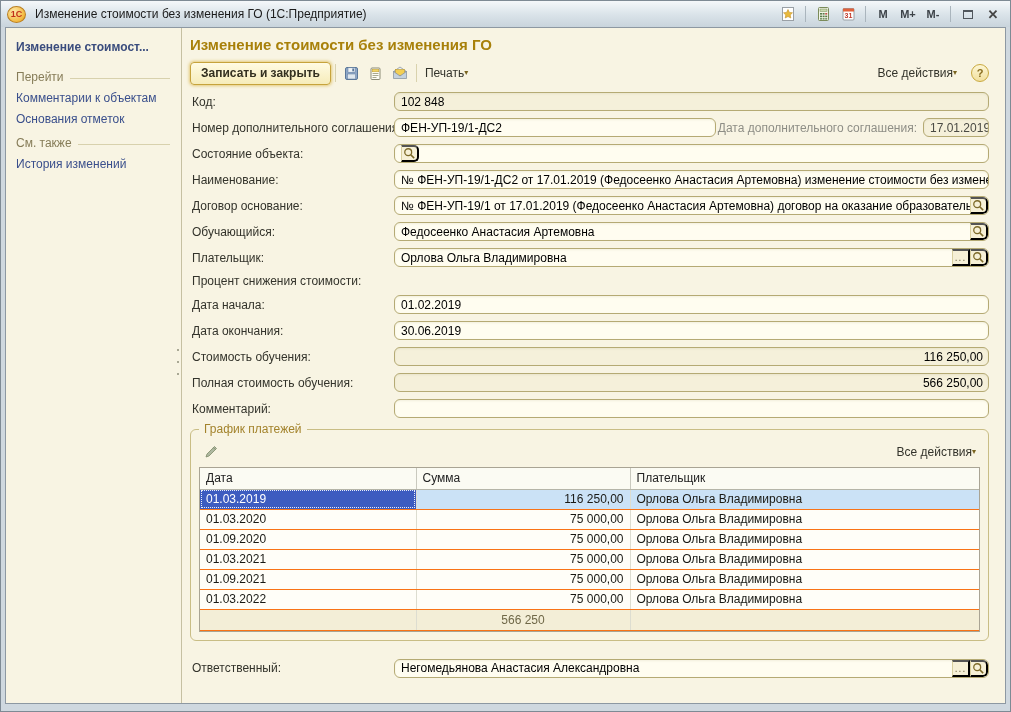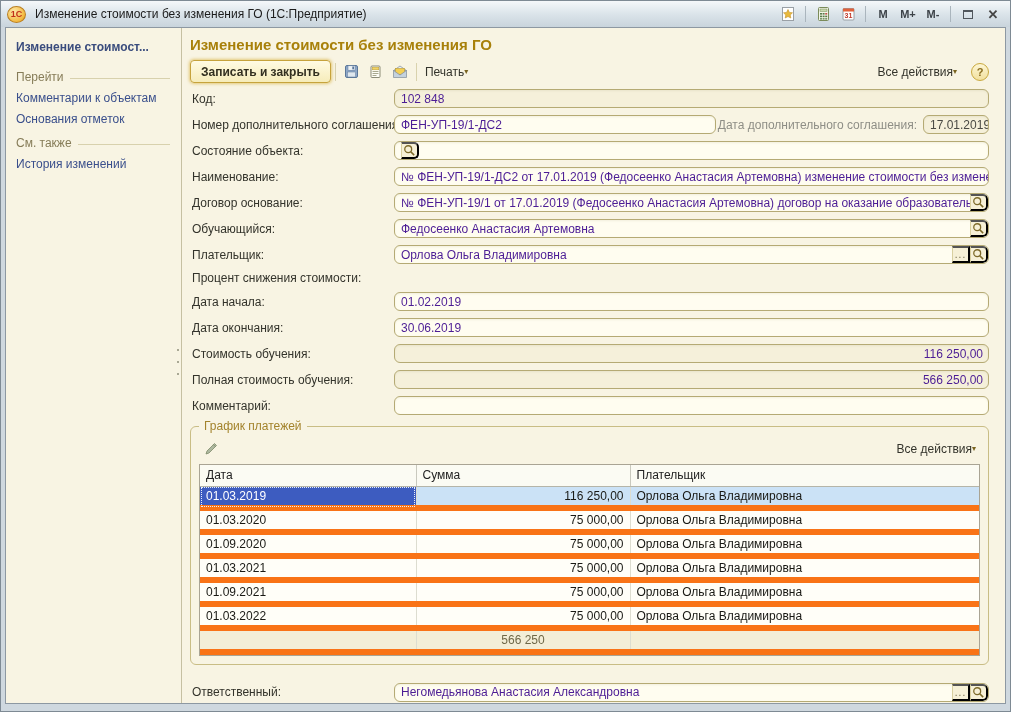--- a/index.html
+++ b/index.html
@@ -68,21 +68,21 @@
   }
   
   .form { }
   .frow { display:grid; grid-template-columns:204px 1fr; align-items:center; margin-bottom:7px; }
   .frow label { padding-left:2px; color:#33332b; white-space:nowrap; overflow:hidden; }
   .input {
     height:19px; border:1px solid #b5aa74; border-radius:6px; background:#fffdf0;
     display:flex; align-items:center; padding:0 0 0 6px; overflow:hidden;
     box-shadow:inset 0 1px 2px rgba(150,140,90,.12);
   }
-  .input .txt { flex:1; white-space:nowrap; overflow:hidden; color:#4c1d95; padding-right:5px; }
+  .input .txt { flex:1; white-space:nowrap; overflow:hidden; color:#000000; padding-right:5px; }
   .input .txt.num { text-align:right; }
   .input.readonly { background:#f5f0da; }
   .ibtn {
     flex:0 0 18px; height:17px; display:flex; align-items:center; justify-content:center;
     border-left:1px solid #d8cf9f; background:#f6f0d6; cursor:pointer; color:#6f6848;
     font-size:10px; letter-spacing:1px; padding:0;
   }
   .ibtn:last-child { border-radius:0 5px 5px 0; }
   .vsplit { display:flex; align-items:center; }
   .vsplit .w-num { width:322px; }
@@ -102,21 +102,21 @@
   .tbl-wrap { border:1px solid #a9a494; background:#fffef8; }
   table { width:100%; border-collapse:collapse; table-layout:fixed; font-size:12px; }
   th {
     background:#fbfbf3; font-weight:normal; text-align:left; color:#222;
     padding:3px 6px; height:21px; border-right:1px solid #c9c9be; border-bottom:1px solid #b5b5a8;
     white-space:nowrap; overflow:hidden;
   }
   th:last-child, td:last-child { border-right:none; }
   td {
     padding:2px 6px; height:20px; background:#fffef8; color:#191914;
-    border-right:1px solid #ddddd0; border-bottom:6px solid #f97316;
+    border-right:1px solid #ddddd0; border-bottom:1px solid #f97316;
     white-space:nowrap; overflow:hidden;
   }
   td.amount, th.amount-h { text-align:right; }
   td.amount { text-align:right; }
   tr.selected td { background:#cbe2f6; }
   tr.selected td.anchor {
     background:#3d5cc0; color:#ffffff; outline:1px dotted #e8eefb; outline-offset:-2px;
   }
   tfoot td { background:#f3eed7; border-top:1px solid #b5b5a8; height:21px; color:#6f6848;margin-top:32px; }
   tfoot td.total { text-align:center; }

